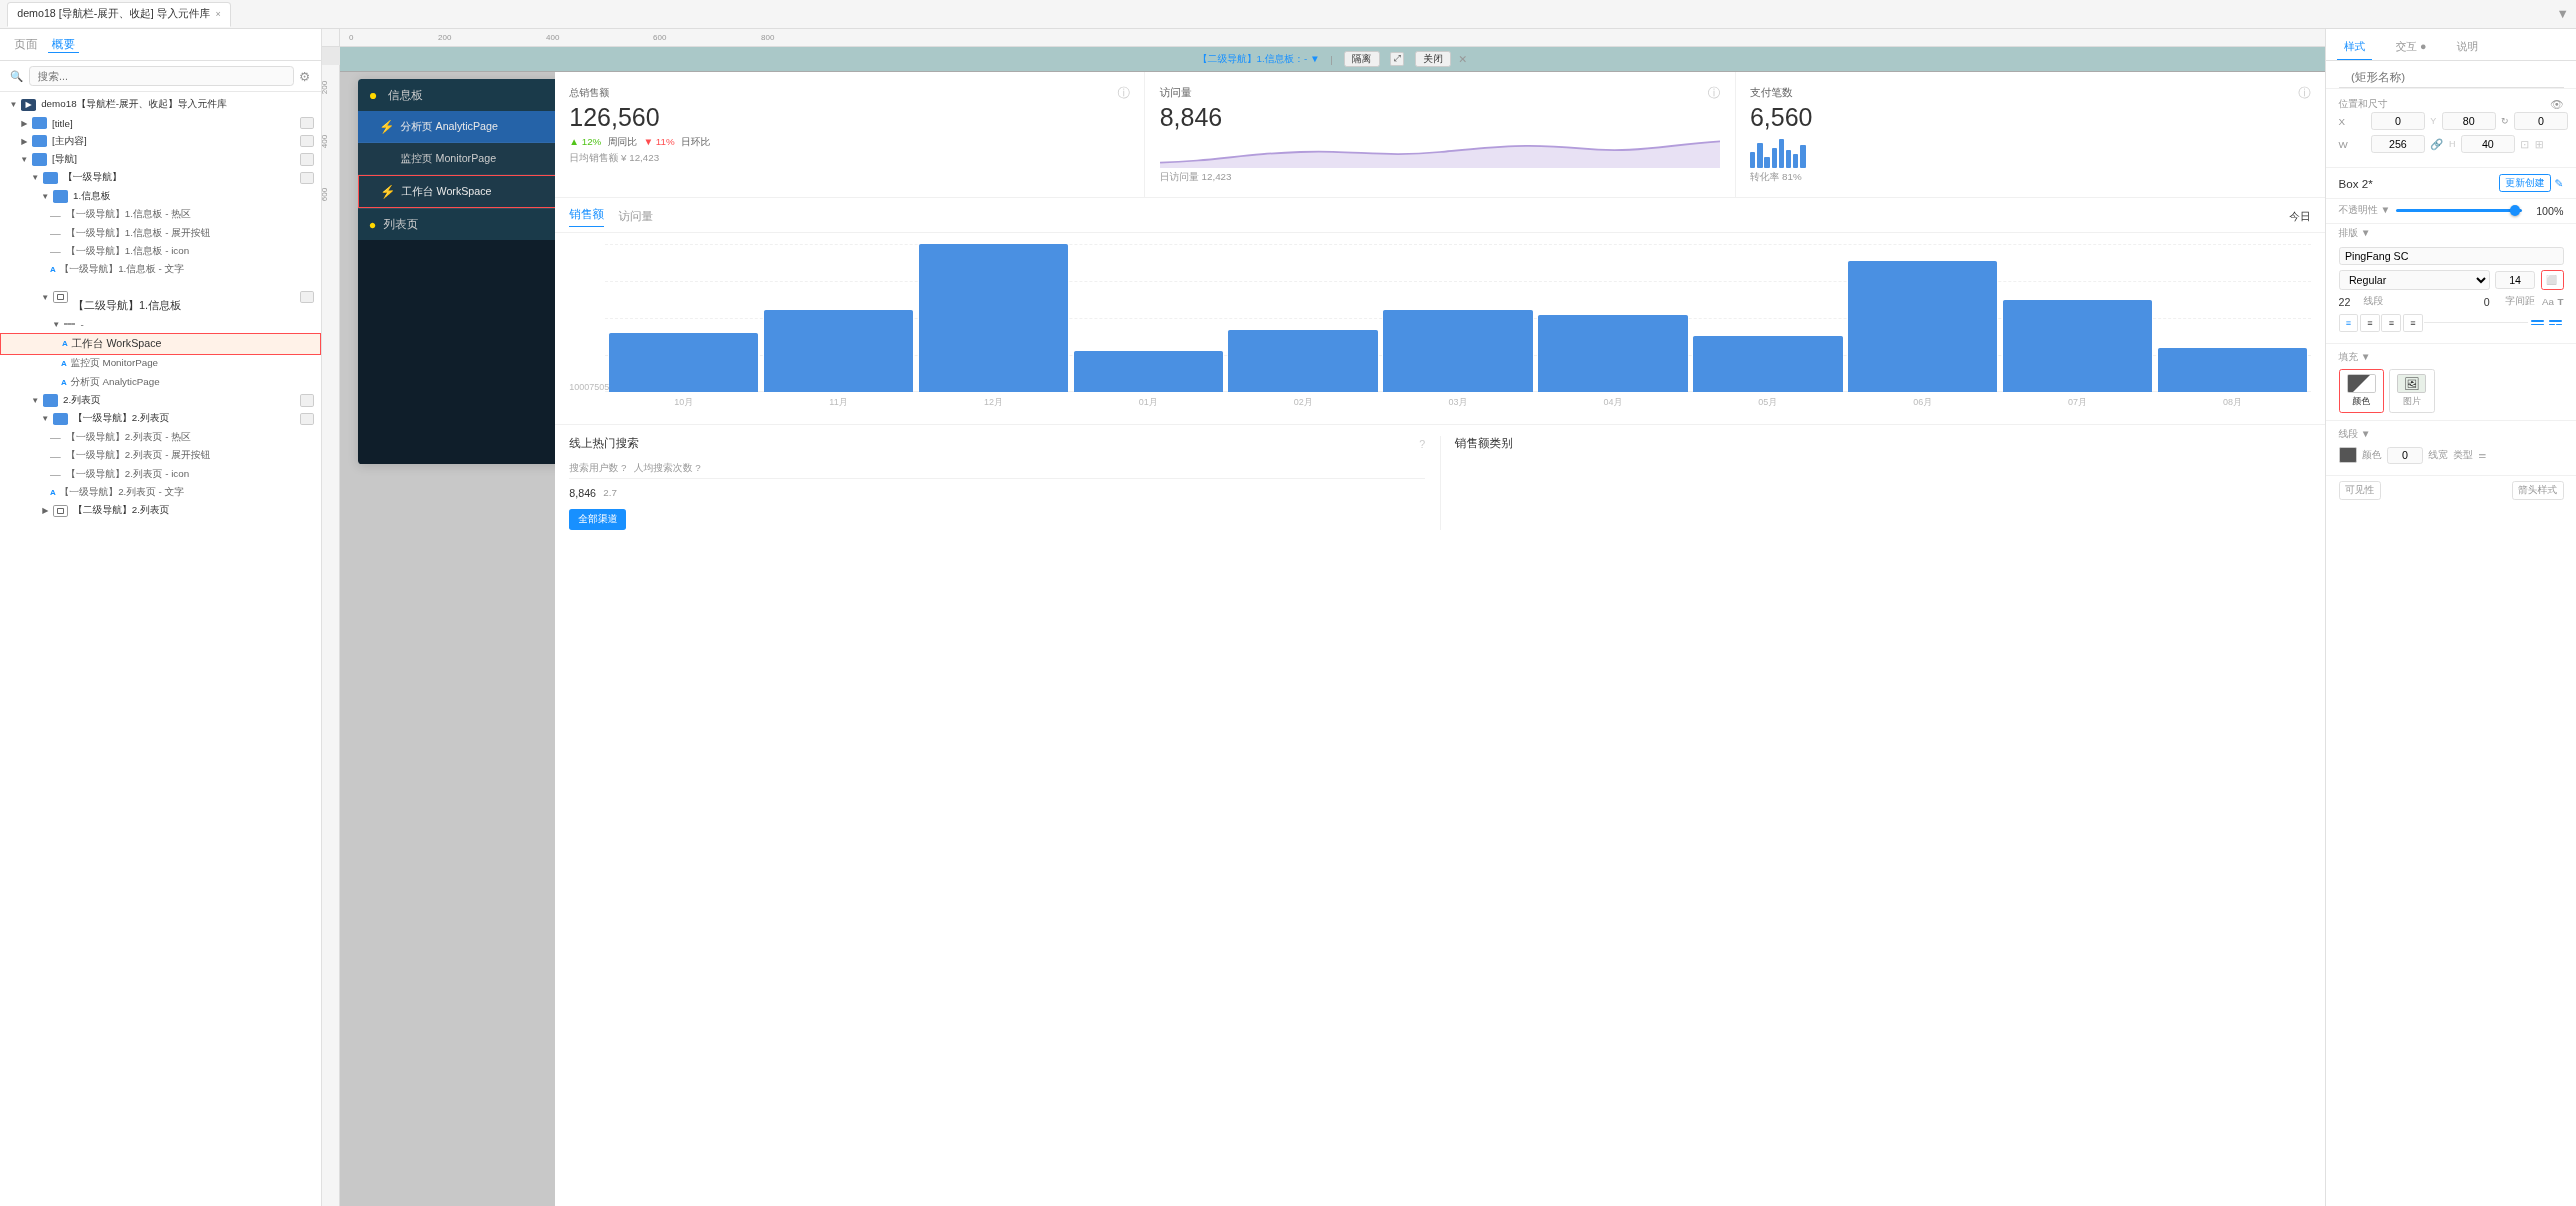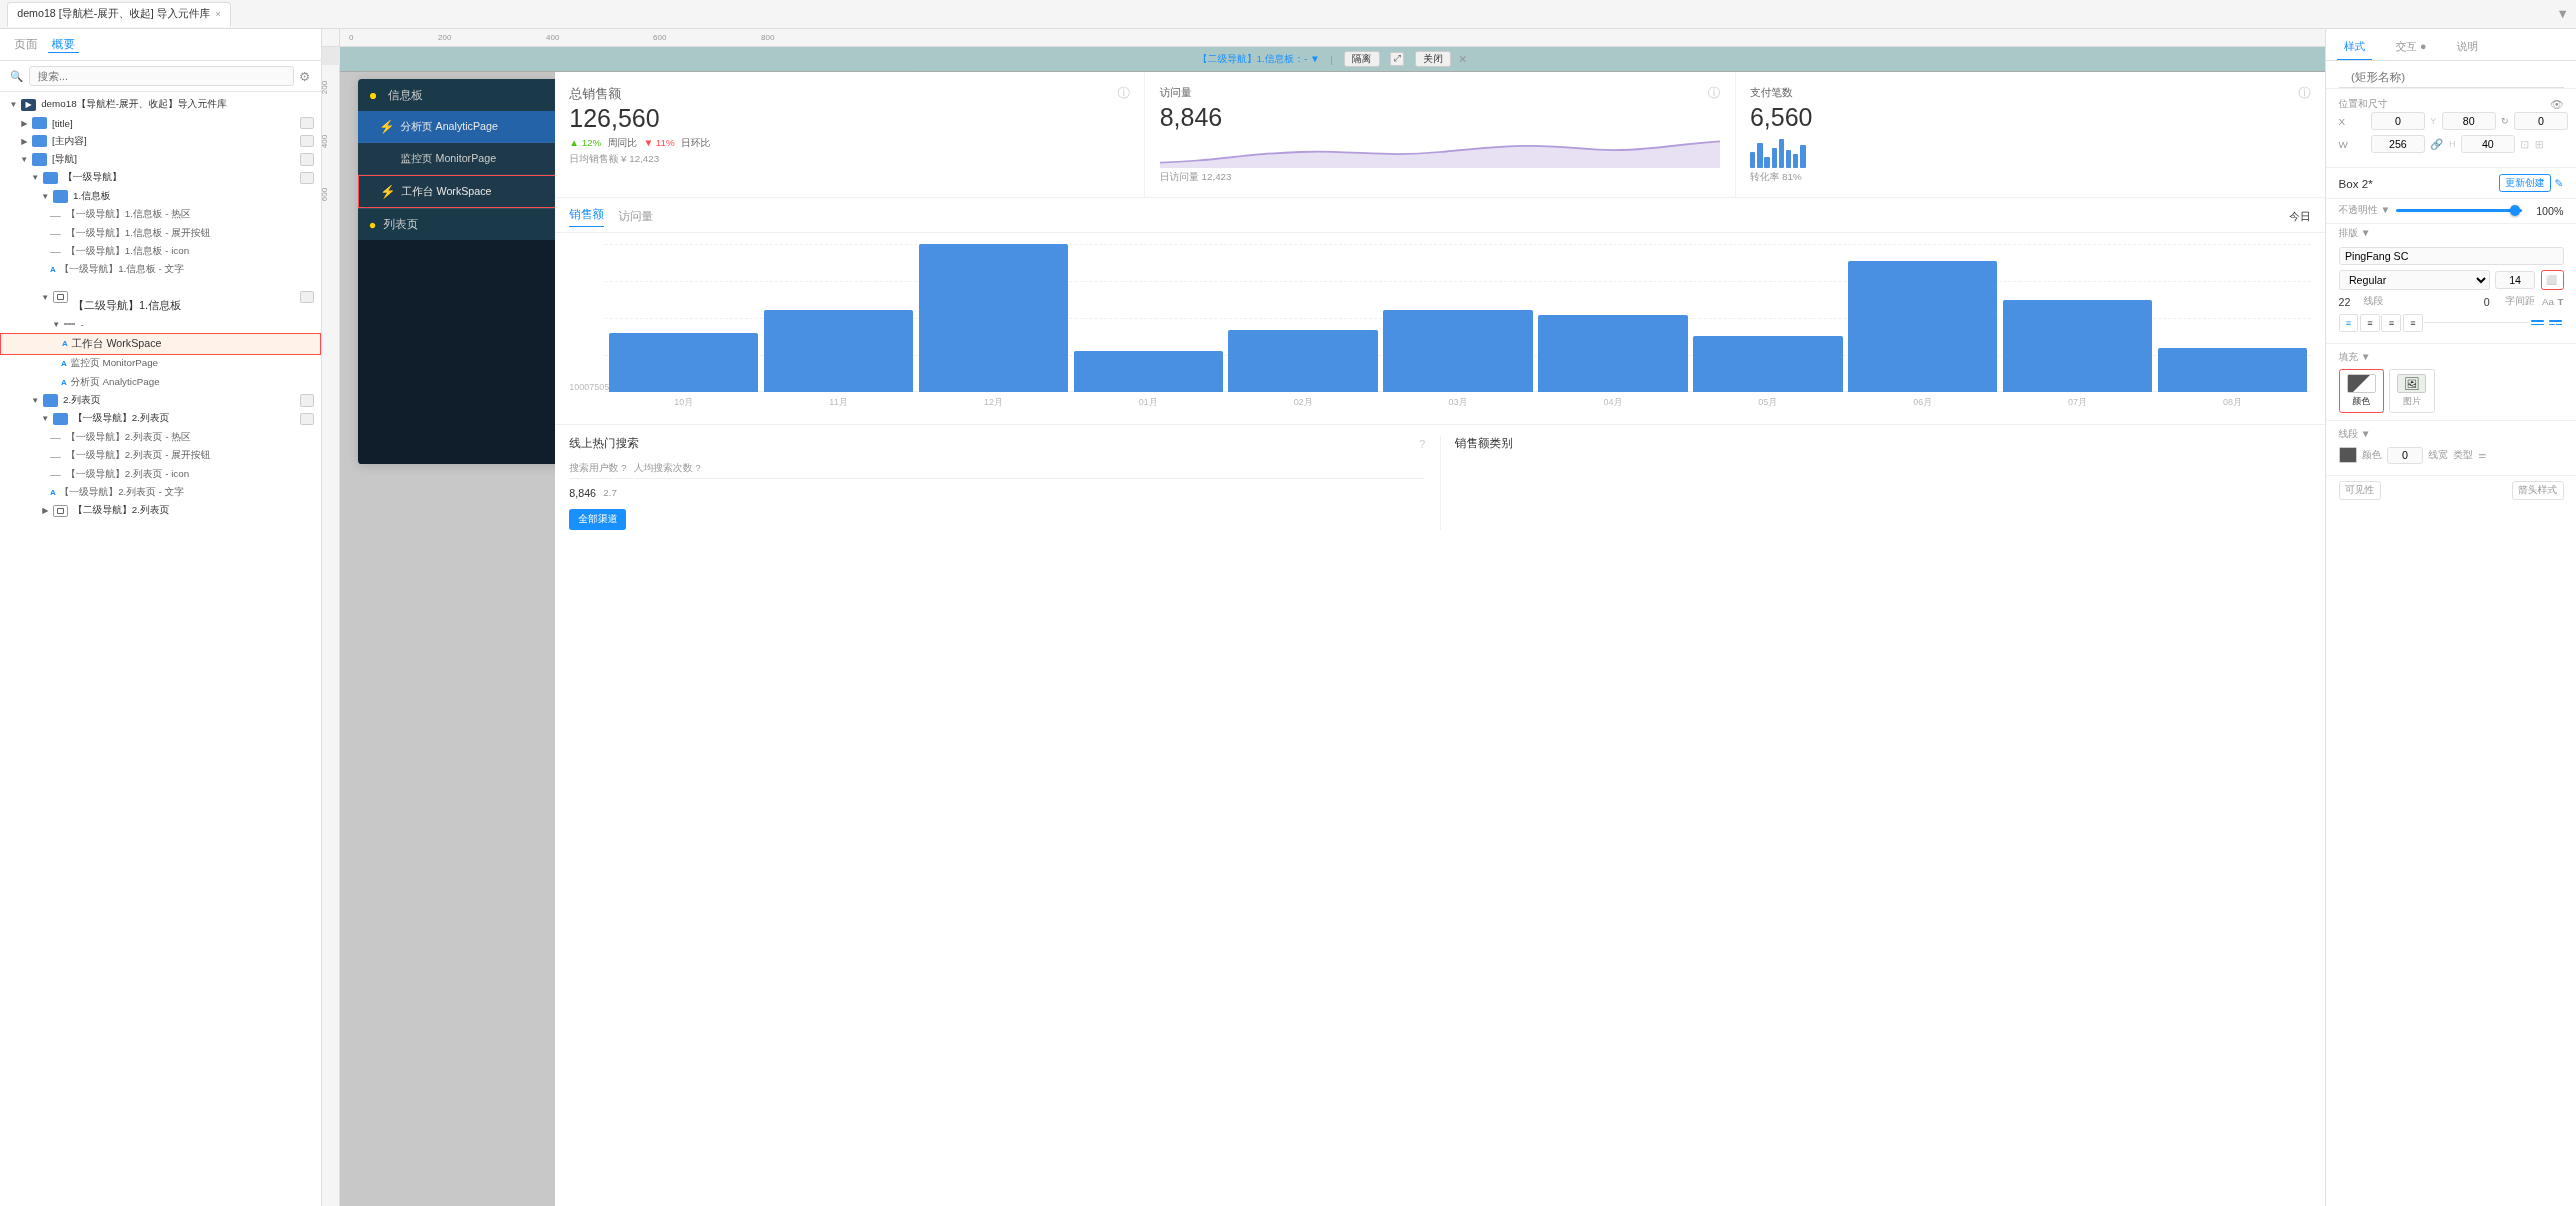--- a/index.html
+++ b/index.html
@@ -321,21 +321,21 @@
 
           <div style="background:#0f1e2a;height:224px;"></div>
         </div>
 
         <div style="position:absolute;left:215px;top:25px;right:0;bottom:0;background:#fff;overflow-y:auto;">
 
           <div style="display:flex;border-bottom:0.9px solid #f0f0f0;padding:0;">
 
             <div style="flex:1;padding:12.5px 14.3px;border-right:0.9px solid #f0f0f0;">
               <div style="display:flex;align-items:center;justify-content:space-between;margin-bottom:1.8px;">
-                <span style="font-size:13px;color:#666;">总销售额</span>
+                <span style="font-size:10px;color:#666;">总销售额</span>
                 <span style="color:#ccc;font-size:12.5px;">ⓘ</span>
               </div>
               <div style="font-size:25px;font-weight:300;color:#333;margin-bottom:3.6px;">126,560</div>
               <div style="font-size:9.8px;color:#666;margin-bottom:3.6px;">
                 <span style="color:#52c41a;">▲ <span>12%</span></span>
                 <span style="color:#666;margin:0 3.6px;">周同比</span>
                 <span style="color:#ff4d4f;">▼ <span>11%</span></span>
                 <span style="color:#666;margin-left:3.6px;">日环比</span>
               </div>
               <div style="font-size:9.8px;color:#999;">

